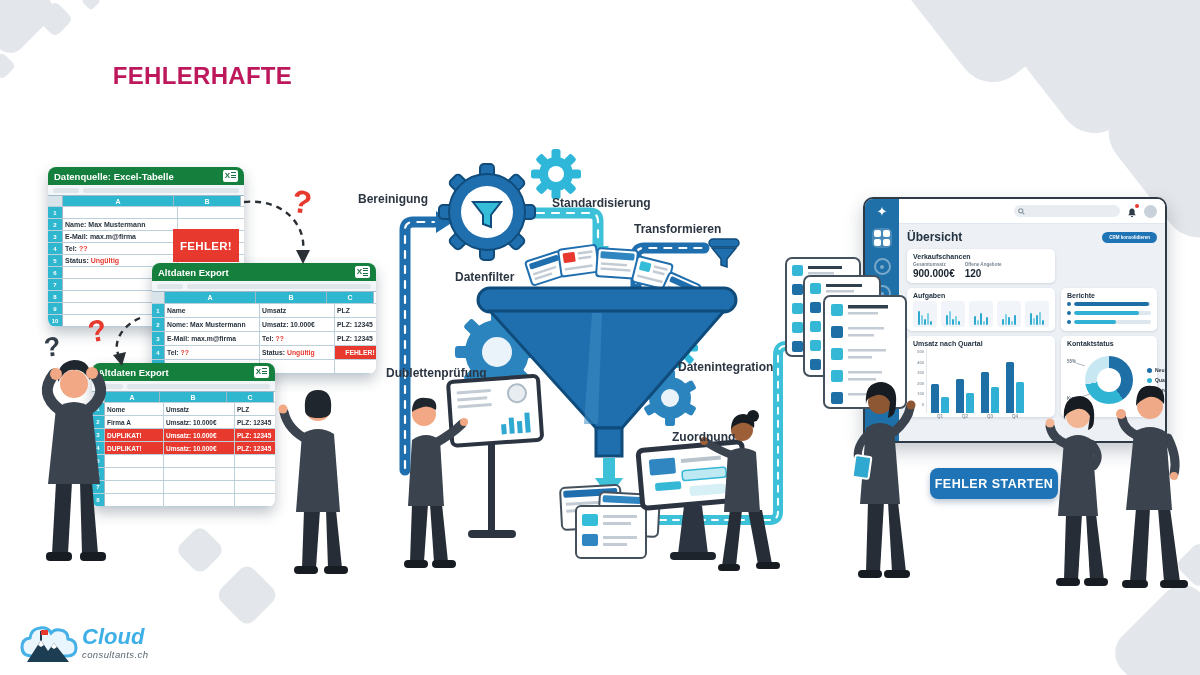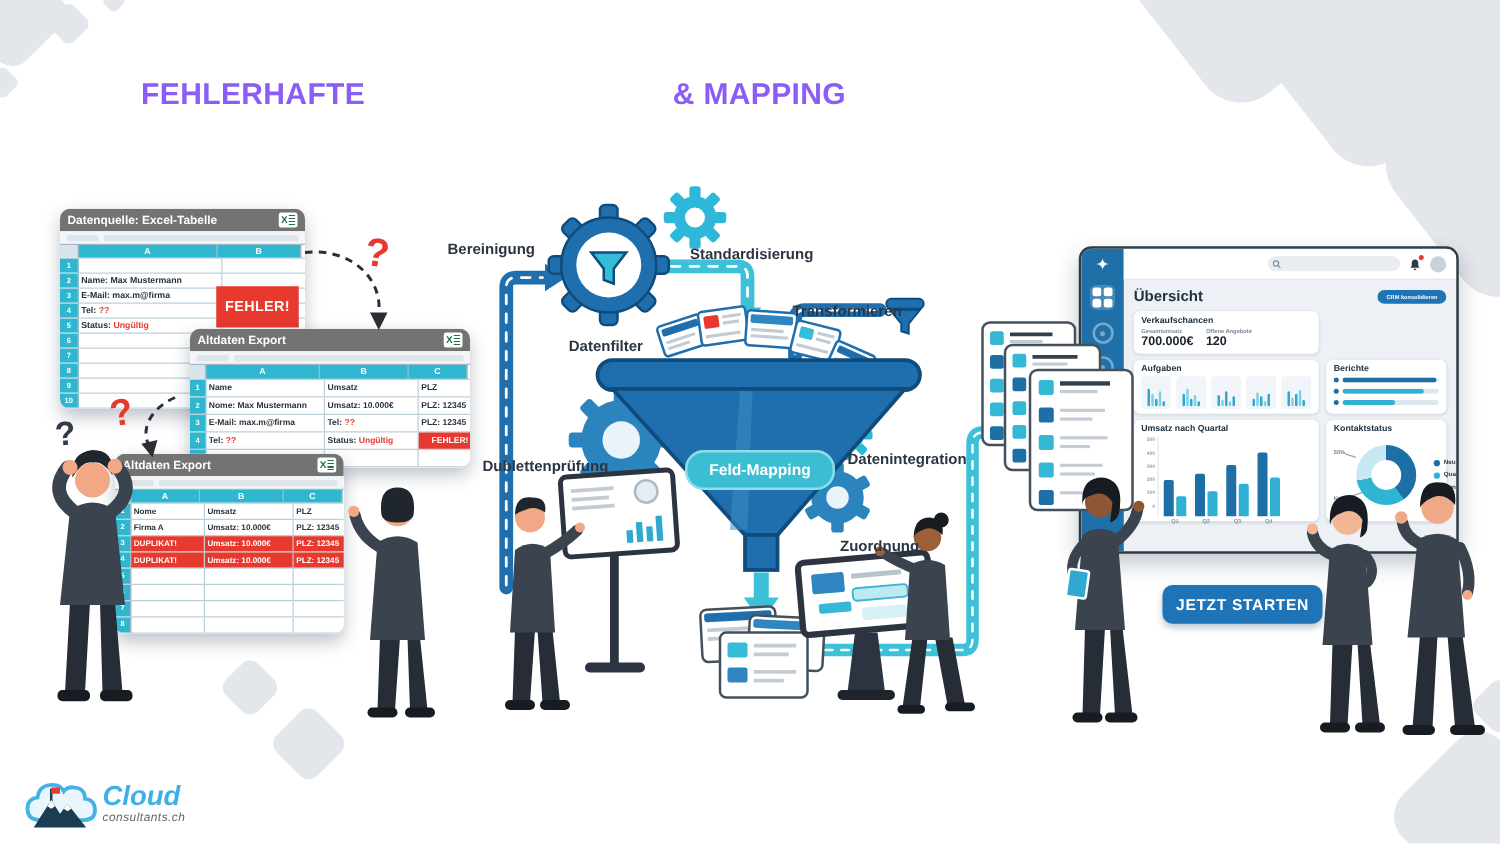--- a/index.html
+++ b/index.html
@@ -1,22 +1,22 @@
 <!DOCTYPE html>
 <html><head>
 <meta charset="utf-8">
 <style>
   html,body{margin:0;padding:0;background:#ffffff;}
   #canvas{position:relative;width:1200px;height:675px;overflow:hidden;background:#ffffff;
           font-family:"Liberation Sans",sans-serif;}
   .deco{position:absolute;background:#e3e6ea;}
-  .hdr{position:absolute;text-align:center;font-weight:900;color:#8b5cf6;font-size:24px;line-height:1.2;letter-spacing:.3px;}
+  .hdr{position:absolute;text-align:center;font-weight:900;color:#be185d;font-size:24px;line-height:1.2;letter-spacing:.3px;}
   
   .xl-win{position:absolute;background:#fff;border-radius:8px;box-shadow:0 6px 14px rgba(20,40,60,.28);overflow:hidden;z-index:3;}
-  .xl-title{height:18px;background:#737373;color:#fff;font-weight:700;font-size:9.5px;display:flex;align-items:center;justify-content:space-between;padding:0 6px;}
+  .xl-title{height:18px;background:#15803d;color:#fff;font-weight:700;font-size:9.5px;display:flex;align-items:center;justify-content:space-between;padding:0 6px;}
   .xl-xicon{width:15px;height:12px;background:#fff;border-radius:2px;display:flex;align-items:center;justify-content:center;gap:1px;}
   .xl-xicon b{color:#1e7145;font-size:8px;font-weight:900;line-height:1;}
   .xl-xicon i{width:5px;height:8px;background:repeating-linear-gradient(#1e7145 0 1px,#fff 1px 2.5px);}
   .xl-formula{height:10px;background:#f3f6f8;display:flex;align-items:center;gap:4px;padding:0 5px;}
   .xl-formula span{width:26px;height:5px;background:#dfe6eb;border-radius:2px;}
   .xl-formula em{flex:1;height:5px;background:#dfe6eb;border-radius:2px;}
   .xl-grid{border-top:1px solid #9fb9c8;font-weight:700;color:#28323c;background:#fff;position:relative;}
   .xr{display:flex;border-bottom:1px solid #bcd0dc;height:var(--rh);}
   .xh{height:var(--hh);}
   .xn{color:#fff;background:#2fb7d0;font-size:6px;display:flex;align-items:center;justify-content:center;border-right:1px solid #9fb9c8;flex:none;}
@@ -108,21 +108,20 @@
   <div class="deco" style="left:1118px;top:35px;width:240px;height:160px;border-radius:36px;transform:rotate(-38deg);"></div>
   <div class="deco" style="left:182px;top:532px;width:36px;height:36px;border-radius:9px;transform:rotate(45deg);"></div>
   <div class="deco" style="left:224px;top:572px;width:46px;height:46px;border-radius:10px;transform:rotate(45deg);"></div>
   <div class="deco" style="left:1128px;top:598px;width:110px;height:110px;border-radius:24px;transform:rotate(45deg);"></div>
   <div class="deco" style="left:1182px;top:548px;width:34px;height:34px;border-radius:8px;transform:rotate(45deg);"></div>
 
   <div class="hdr" style="left:55px;top:62px;width:295px;">
     <div>FEHLERHAFTE</div>
   </div>
   <div class="hdr" style="left:450px;top:62px;width:315px;">
-    <div>&amp; MAPPING</div>
   </div>
 
   <div class="xl-win" id="w1" style="left:48px;top:167px;width:196px;">
     <div class="xl-title">
       <span>Datenquelle: Excel-Tabelle</span>
       <span class="xl-xicon">
           <b>X</b>
           <i></i>
         </span>
     </div>
@@ -409,21 +408,21 @@
         <div class="dash-hrow">
           <span class="dash-h">Übersicht</span>
           <span class="dash-btn">CRM konsolidieren</span>
         </div>
         <div class="crow">
           <div class="card cardL">
             <div class="c-title">Verkaufschancen</div>
             <div class="stats">
               <div class="stat">
                 <div class="sl">Gesamtumsatz</div>
-                <div class="sv">700.000€</div>
+                <div class="sv">900.000€</div>
               </div>
               <div class="stat">
                 <div class="sl">Offene Angebote</div>
                 <div class="sv">120</div>
               </div>
             </div>
           </div>
         </div>
         <div class="crow">
           <div class="card cardL">
@@ -908,31 +907,30 @@
       <circle cx="62" cy="98" r="4" fill="#f0a987"></circle>
       <path d="M22,54 Q38,44 54,54 L60,132 H14 Z" fill="#3a434e"></path>
       <circle cx="38" cy="28" r="13" fill="#f0a987"></circle>
       <path d="M24,28 Q24,6 40,8 Q54,8 52,26 Q44,16 34,20 Q27,23 24,28 Z" fill="#171c22"></path>
     </g>
   </svg>
 
   <div class="plabel" style="left:358px;top:192px;">Bereinigung</div>
   <div class="plabel" style="left:455px;top:270px;">Datenfilter</div>
   <div class="plabel" style="left:552px;top:196px;">Standardisierung</div>
-  <div class="plabel" style="left:634px;top:242px;">Transformieren</div>
+  <div class="plabel" style="left:634px;top:222px;">Transformieren</div>
   <div class="plabel" style="left:386px;top:366px;">Dublettenprüfung</div>
   <div class="plabel" style="left:678px;top:360px;">Datenintegration</div>
   <div class="plabel" style="left:672px;top:430px;">Zuordnung</div>
-  <div class="banner">Feld-Mapping</div>
 
   <div class="qmark" style="left:292px;top:184px;font-size:32px;color:#e8392f;transform:rotate(8deg);">?</div>
   <div class="qmark" style="left:88px;top:314px;font-size:30px;color:#e8392f;transform:rotate(-10deg);">?</div>
   <div class="qmark" style="left:44px;top:332px;font-size:27px;color:#333d49;transform:rotate(-6deg);">?</div>
 
-  <div class="cta">JETZT STARTEN</div>
+  <div class="cta">FEHLER STARTEN</div>
 
   <div class="logo">
     <svg width="58" height="46" viewBox="0 0 58 46">
       <path d="M12,36 Q2,36 2,27 Q2,19 10,18 Q11,9 20,8 Q28,7 31,13 Q34,9 40,10 Q48,11 48,19 Q56,20 56,28 Q56,36 47,36 Z" fill="#eaf6fd" stroke="#45b1e6" stroke-width="3"></path>
       <line x1="21" y1="21" x2="21" y2="11" stroke="#1d3d52" stroke-width="2"></line>
       <rect x="21" y="10" width="7" height="5" fill="#e8392f"></rect>
       <path d="M7,42 L21,20 L28,31 L34,23 L49,42 Z" fill="#1d3d52"></path>
       <path d="M18,25 L21,20 L24,25 L21,27 Z" fill="#ffffff"></path>
       <path d="M31,27 L34,23 L37,27 L34,29 Z" fill="#ffffff"></path>
     </svg>

